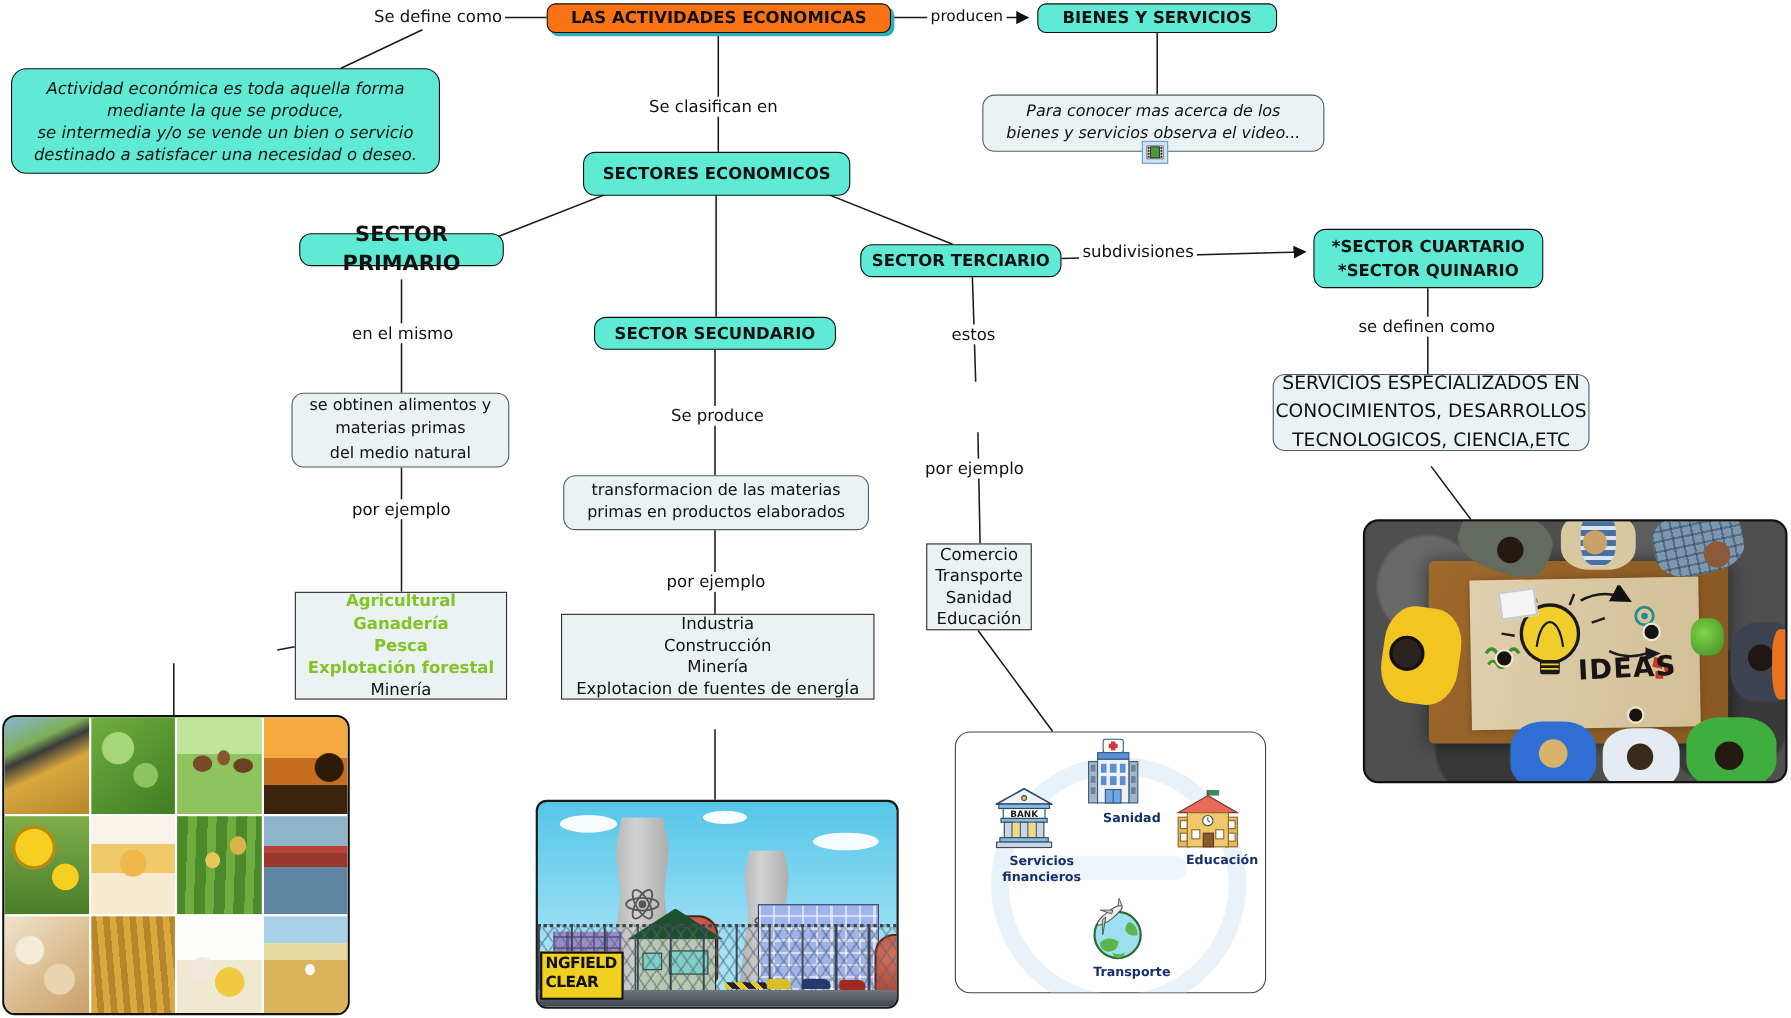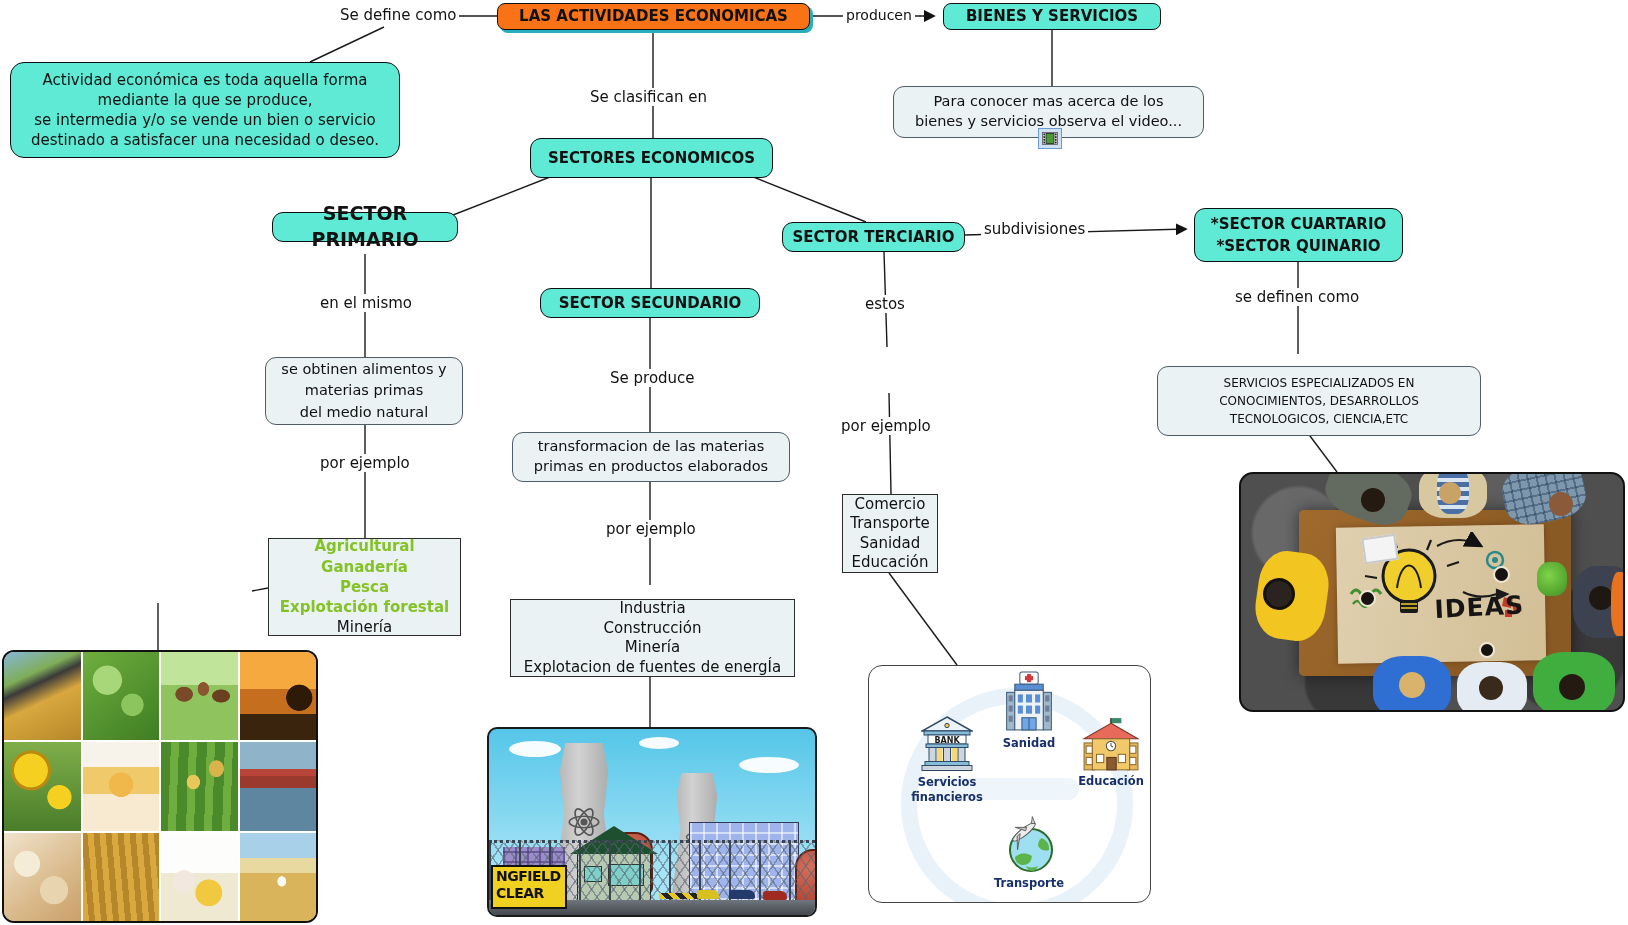--- a/index.html
+++ b/index.html
@@ -7,21 +7,21 @@
     font-family:"DejaVu Sans","Liberation Sans",sans-serif;color:#111;overflow:hidden}
   .wires{position:absolute;left:0;top:0;pointer-events:none}
   .node{position:absolute;box-sizing:border-box;display:flex;flex-direction:column;
     align-items:center;justify-content:center;text-align:center;line-height:1.35}
   .rnd{border:1.6px solid #101010;border-radius:11px}
   .green{background:#5eead4}
   .cyan{background:#f97316;box-shadow:3px 3px 0 #27aebc}
   .note{background:#eaf2f4;border:1.4px solid #4f5d66;border-radius:11px}
   .rect{background:#eaf2f4;border:1.6px solid #2c2c2c}
   .b{font-weight:bold}
-  .i{}
+  .i{font-style:italic}
   .ml{white-space:pre-line}
   .lbl{position:absolute;background:#fff;font-size:14px;padding:0 3px;white-space:nowrap}
   .gtxt{color:#84c225;font-weight:bold}
   
   .collage{position:absolute;left:2px;top:650px;width:316px;height:273px;border:2px solid #111;
     border-radius:12px;overflow:hidden;display:grid;grid-template-columns:repeat(4,1fr);
     grid-template-rows:repeat(3,1fr);gap:2px;background:#fff;box-sizing:border-box}
   .tile{width:100%;height:100%}
   
   .nuclear{position:absolute;left:487px;top:727px;width:330px;height:190px;border:2px solid #1a1a1a;
@@ -50,21 +50,21 @@
   .np-ground{position:absolute;left:0;bottom:0;width:100%;height:15px;background:linear-gradient(#70767d,#42474d)}
   .np-sign{position:absolute;left:2px;bottom:6px;width:76px;height:44px;background:#f0d020;border:2px solid #111;
     box-sizing:border-box;padding:1px 3px;font-weight:bold;font-size:14px;line-height:1.2;letter-spacing:-0.5px;color:#111}
   .np-car{position:absolute;height:9px;border-radius:3px 6px 2px 2px}
   .np-hazard{position:absolute;width:44px;height:6px;background:repeating-linear-gradient(45deg,#e8c820 0 5px,#222 5px 10px)}
   
   .svc{position:absolute;left:868px;top:665px;width:283px;height:238px;background:#fff;
     border:1.5px solid #444;border-radius:14px;box-sizing:border-box;overflow:hidden}
   .svc-wm{position:absolute;left:32px;top:22px;width:200px;height:200px;border:16px solid #e9f2f9;border-radius:50%}
   .svc-wm2{position:absolute;left:60px;top:112px;width:150px;height:22px;background:#eef5fb;border-radius:11px}
-  .svc-item{position:absolute;width:84px;display:flex;flex-direction:column;align-items:center}
+  .svc-item{position:absolute;width:84px;display:flex;flex-direction:column;}
   .svc-lbl{margin-top:2px;font-size:11.5px;font-weight:bold;color:#17306b;text-align:center;line-height:1.3}
   
   .photo{position:absolute;left:1239px;top:472px;width:386px;height:240px;border:2px solid #111;border-radius:14px;
     overflow:hidden;box-sizing:border-box;background:#4f4f4f;
     background-image:radial-gradient(circle at 15% 25%,rgba(125,125,125,.55) 0 12%,transparent 13%),
       radial-gradient(circle at 85% 75%,rgba(35,35,35,.5) 0 16%,transparent 17%),
       radial-gradient(circle at 70% 12%,rgba(115,115,115,.4) 0 10%,transparent 11%),
       radial-gradient(circle at 28% 88%,rgba(28,28,28,.45) 0 12%,transparent 13%)}
   .ph-table{position:absolute;left:58px;top:36px;width:272px;height:166px;border-radius:5px;
     background:linear-gradient(120deg,#a06a2c,#8a5a24 70%);box-shadow:0 0 16px rgba(0,0,0,.5)}
@@ -171,32 +171,32 @@
 Ganadería
 Pesca
 Explotación forestal</span>
     <span>Minería</span>
   </div>
 
 
   <div class="node note ml" style="left:512px;top:432px;width:278px;height:50px;font-size:14.5px">transformacion de las materias
 primas en productos elaborados</div>
 
-  <div class="node rect ml" style="left:510px;top:599px;width:285px;height:78px;font-size:15px;line-height:1.3">Industria
+  <div class="node rect ml" style="left:510px;top:558px;width:285px;height:78px;font-size:15px;line-height:1.3">Industria
 Construcción
 Minería
 Explotacion de fuentes de energÍa</div>
 
 
   <div class="node rect ml" style="left:842px;top:494px;width:96px;height:79px;font-size:15px;line-height:1.3">Comercio
 Transporte
 Sanidad
 Educación</div>
 
-  <div class="node note ml" style="left:1157px;top:366px;width:324px;height:70px;font-size:12px;line-height:1.5">SERVICIOS ESPECIALIZADOS EN
+  <div class="node note ml" style="left:1157px;top:340px;width:288px;height:70px;font-size:17px;line-height:1.5">SERVICIOS ESPECIALIZADOS EN
 CONOCIMIENTOS, DESARROLLOS
 TECNOLOGICOS, CIENCIA,ETC</div>
 
   <div class="collage">
     <div class="tile" style="background:linear-gradient(155deg,#86b7d9 0%,#7fae58 28%,#3a3a3a 38%,#d8a83e 55%,#b5872a 100%)"></div>
     <div class="tile" style="background:radial-gradient(circle at 32% 32%,#a8d77a 0 18%,transparent 19%),radial-gradient(circle at 65% 60%,#8cc45e 0 15%,transparent 16%),linear-gradient(140deg,#6fae3e,#3f7d23)"></div>
     <div class="tile" style="background:radial-gradient(ellipse at 30% 48%,#7a4a28 0 11%,transparent 12%),radial-gradient(ellipse at 55% 42%,#8a5530 0 9%,transparent 10%),radial-gradient(ellipse at 78% 50%,#6b3f22 0 10%,transparent 11%),linear-gradient(#bfe49a 0 38%,#8ec35e 38% 100%)"></div>
     <div class="tile" style="background:radial-gradient(circle at 78% 52%,#2e1a08 0 17%,transparent 18%),linear-gradient(#f5a93f 0 42%,#c56f1e 42% 70%,#3a240e 70% 100%)"></div>
     <div class="tile" style="background:radial-gradient(circle at 35% 32%,#f5d020 0 21%,#b98a10 22% 25%,transparent 26%),radial-gradient(circle at 72% 62%,#f5d020 0 15%,transparent 16%),linear-gradient(#7fae4a,#4a7d2a)"></div>
     <div class="tile" style="background:radial-gradient(circle at 50% 48%,#f0b84a 0 20%,transparent 21%),linear-gradient(#f7f3ea 0 28%,#f0c96a 28% 58%,#f7ead0 58% 100%)"></div>

